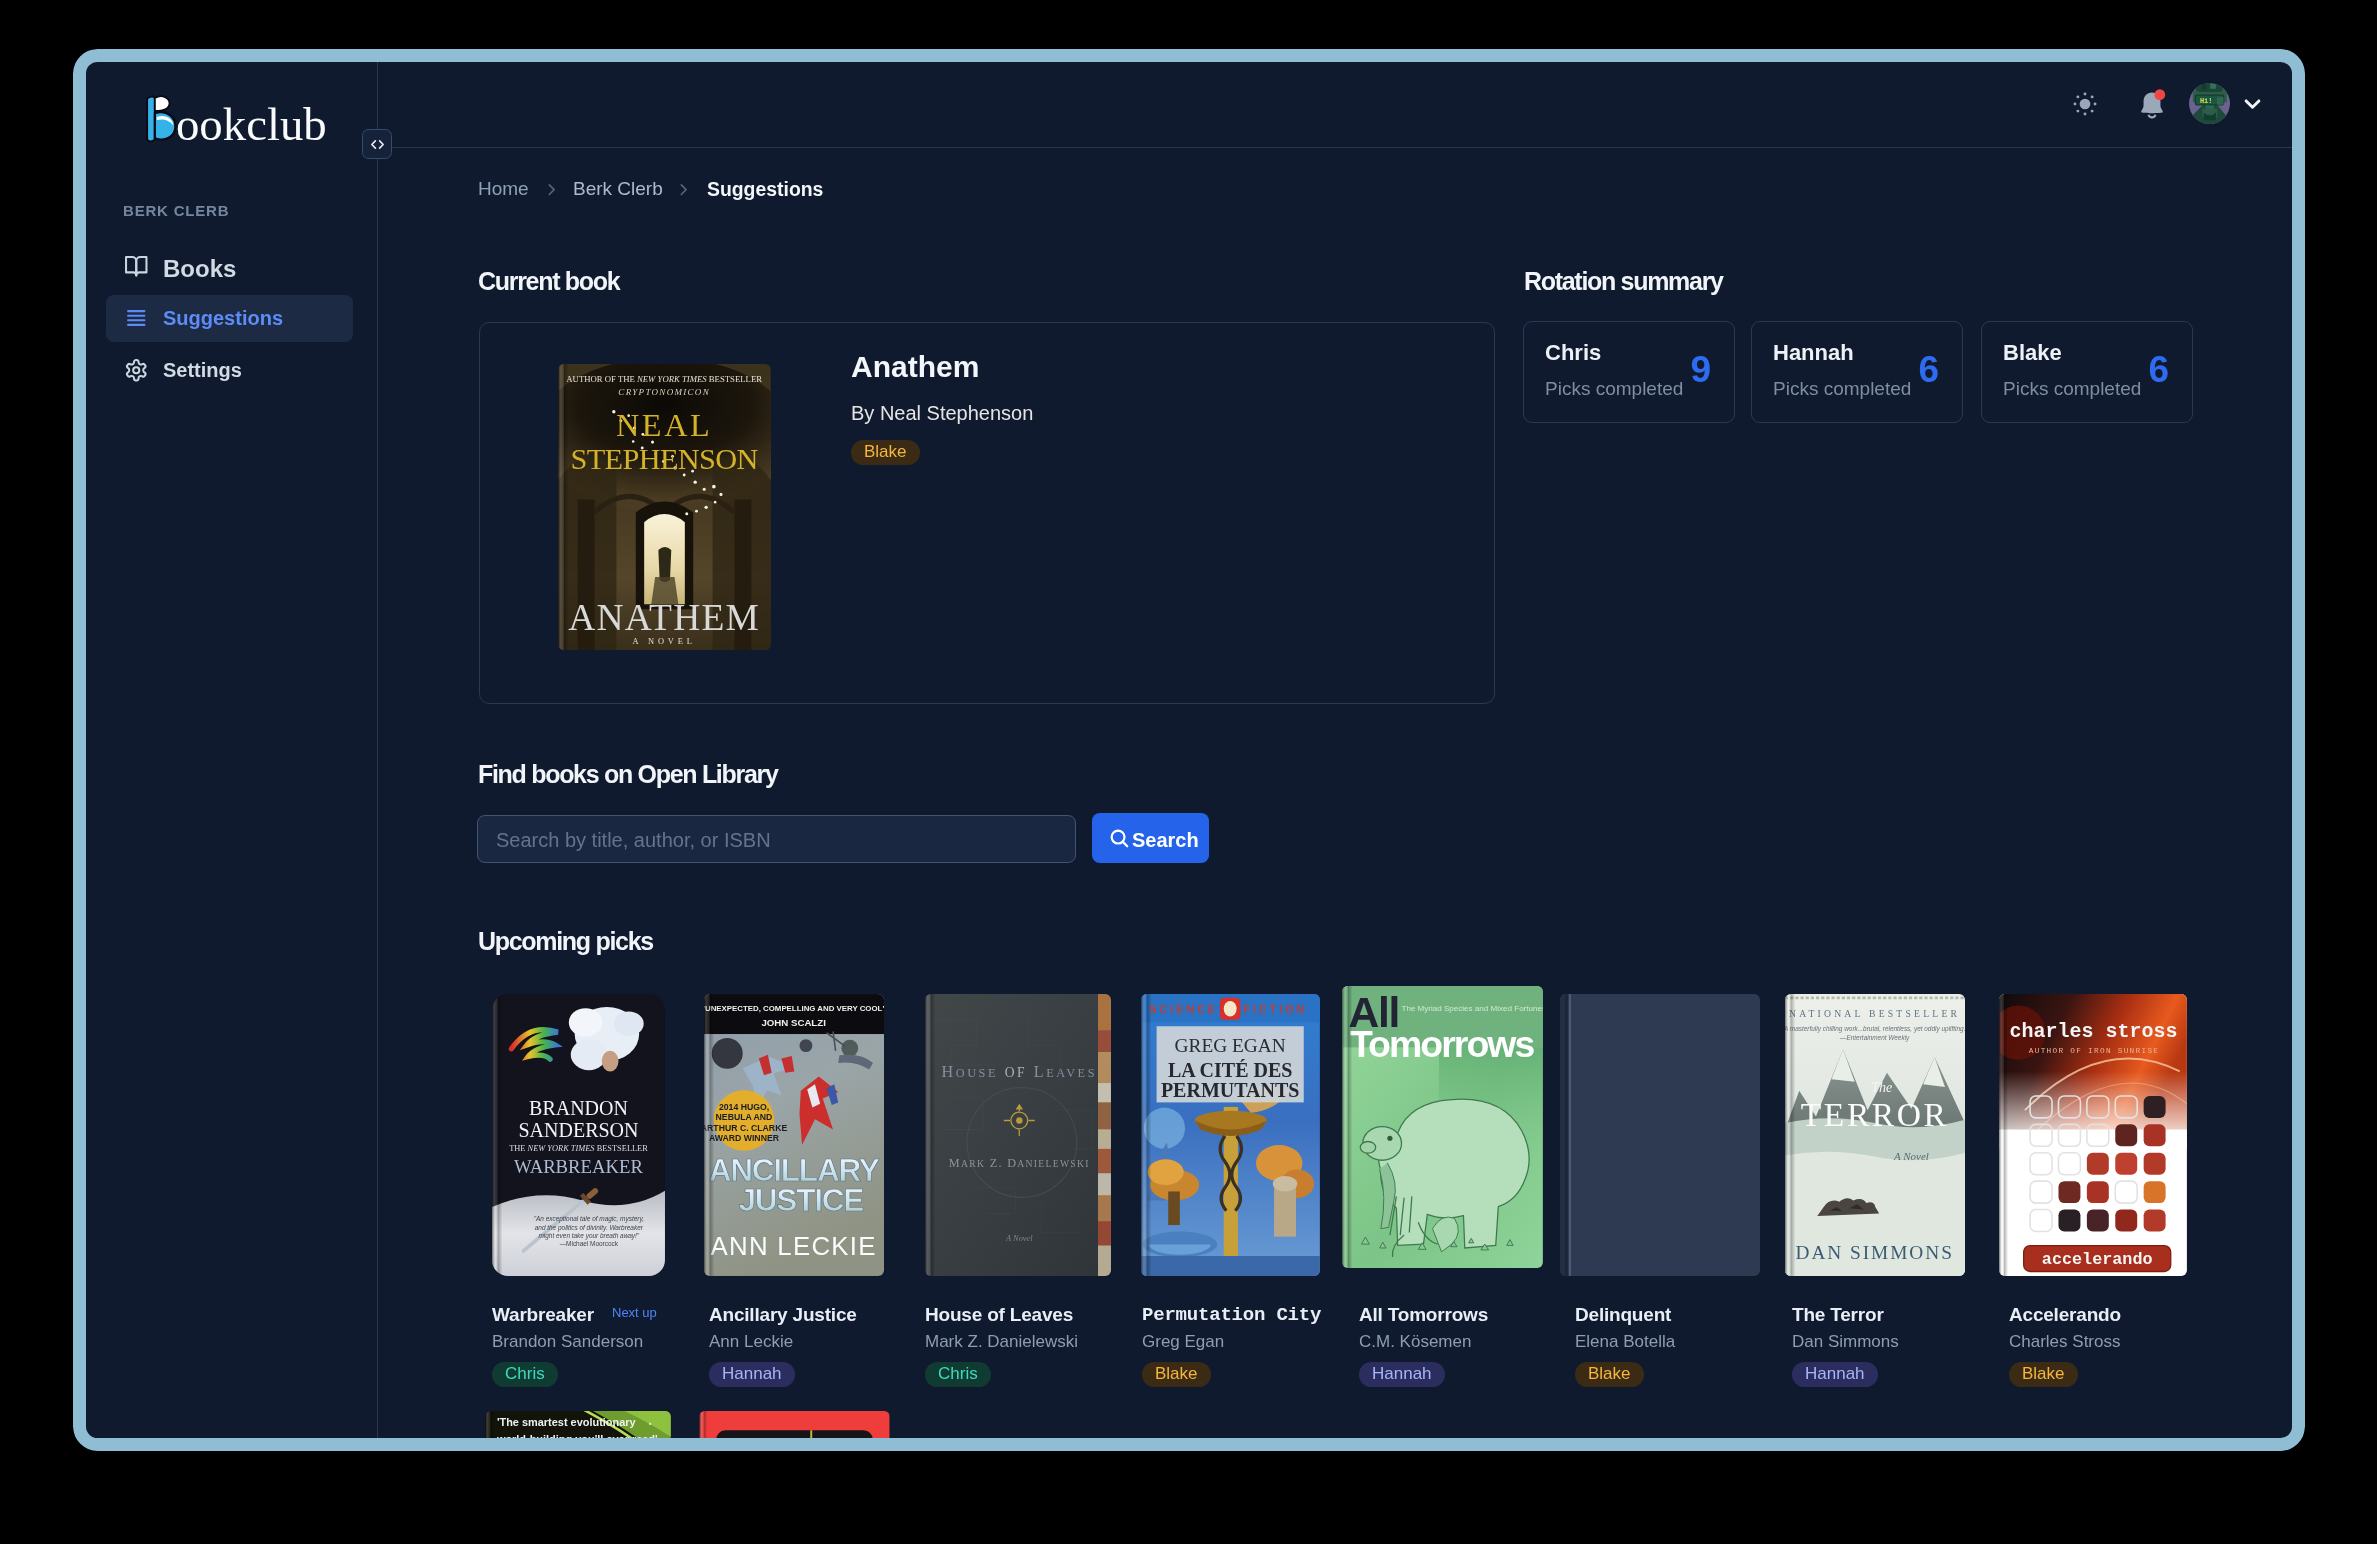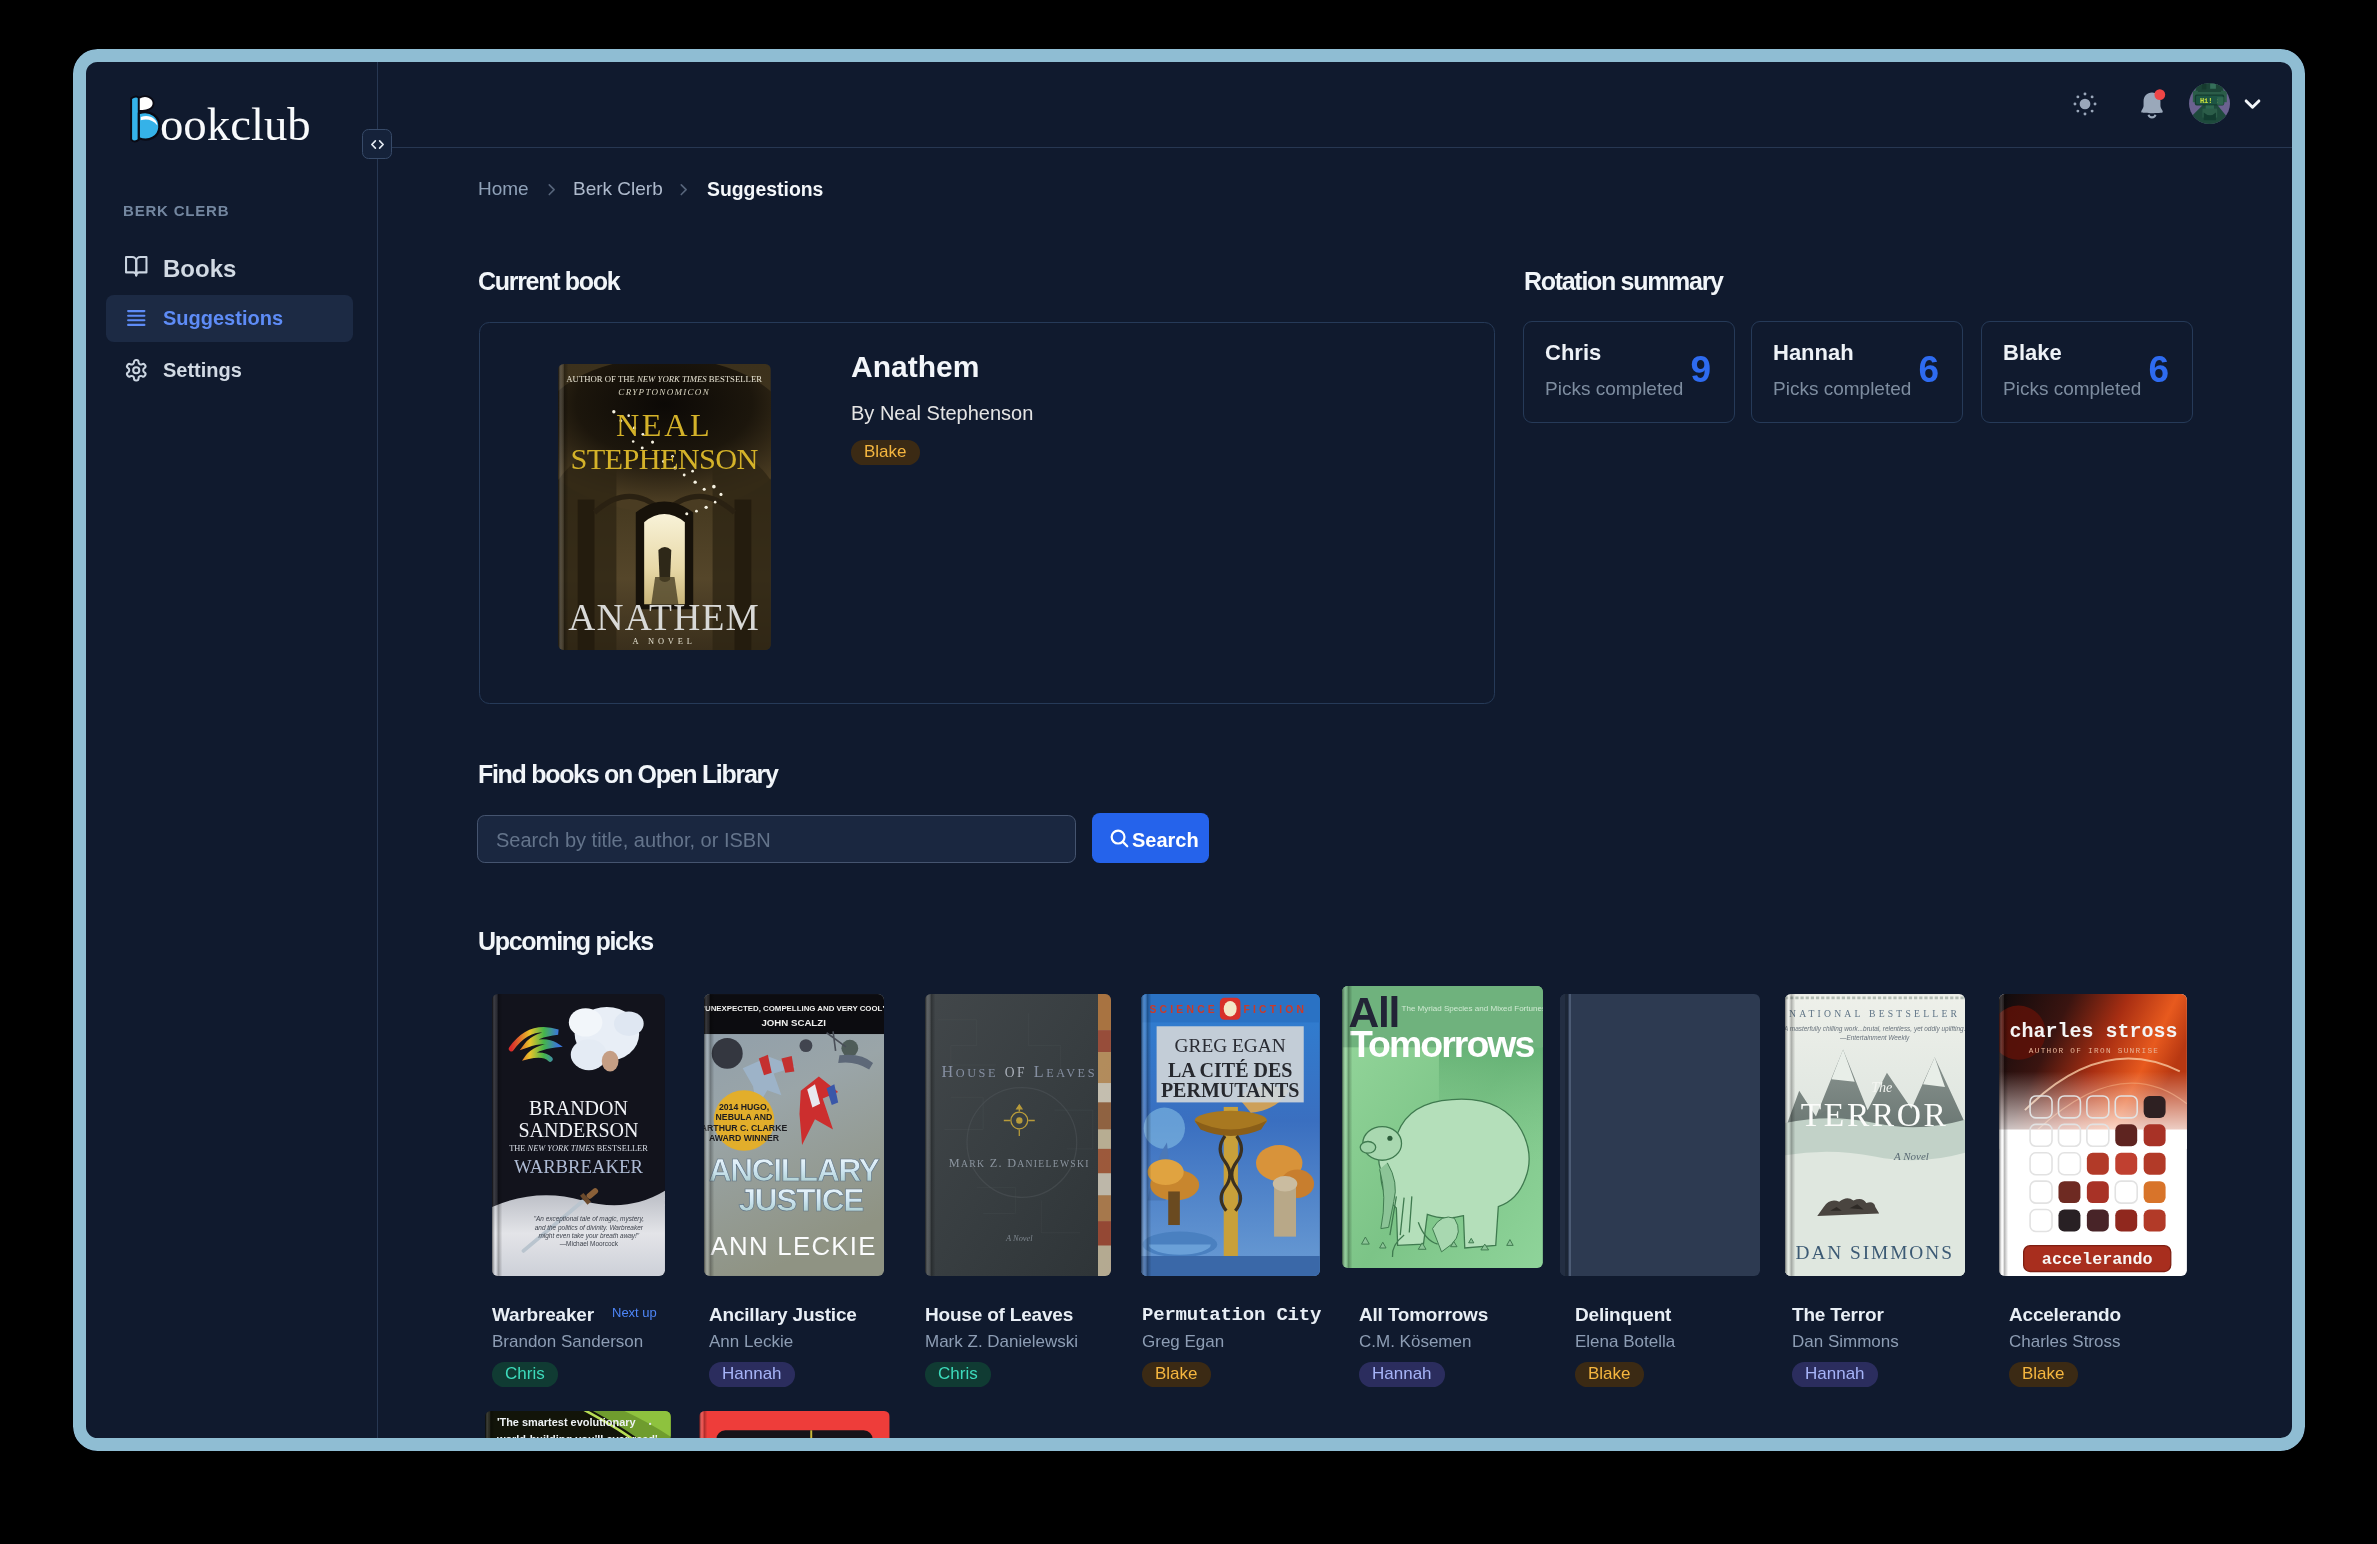--- a/index.html
+++ b/index.html
@@ -24,21 +24,21 @@
   .rot { width:212px; height:102px; border:1.3px solid #263a58; border-radius:9px; }
   .rname { position:absolute; left:21px; top:18px; font-size:22px; font-weight:600; color:#eef2f7; }
   .rsub { position:absolute; left:21px; top:56px; font-size:19px; color:#7e8fa0; color:#7e8da0; }
   .rnum { position:absolute; right:23px; top:27px; font-size:37px; font-weight:bold; color:#2e6bf0; }
 </style>
 </head>
 <body>
 <div id="frame">
 
   <div class="abs line" style="left:304px; top:0; width:1.3px; height:1402px;"></div>
-  <div class="abs" id="logo" style="left:54px; top:45px; width:207px; height:50px;">
+  <div class="abs" id="logo" style="left:70px; top:45px; width:207px; height:50px;">
     <svg width="207" height="50" viewBox="0 0 320 78">
       <g>
         <path d="M5 7 C10 3 15 3 17 6 L17 71 C13 75 8 75 5 71 Z" fill="#35b2e8" stroke="#0a0a14" stroke-width="3"></path>
         <path d="M17 6 C28 0 39 5 40 14 C40 23 30 28 17 26 Z" fill="#ffffff" stroke="#0a0a14" stroke-width="3"></path>
         <path d="M17 30 C36 24 50 36 49 52 C48 67 33 75 17 69 Z" fill="#35b2e8" stroke="#0a0a14" stroke-width="3.5"></path>
         <path d="M20 36 C33 31 45 38 46 49 C39 40 29 38 20 41 Z" fill="#ffffff"></path>
       </g>
       <text x="50" y="71" font-family="Liberation Serif, serif" font-size="73" fill="#f8fafc">ookclub</text>
     </svg>
   </div>
@@ -217,21 +217,21 @@
   <div class="abs" id="searchbtn" style="left:1019px; top:764px; width:117px; height:50px; background:#2563eb; border-radius:7.8px;">
     <svg class="abs" style="left:15.5px; top:14px;" width="22" height="22" viewBox="0 0 24 24" fill="none" stroke="#fff" stroke-width="2.4" stroke-linecap="round">
         <circle cx="11" cy="11" r="7"></circle>
         <path d="M16.5 16.5L21 21"></path>
       </svg>
     <div class="abs" style="left:40px; top:15.5px; font-size:20px; font-weight:600; color:#fff;">Search</div>
   </div>
 
   <div class="abs h1" style="left:405px; top:878px;">Upcoming picks</div>
 
-  <div class="cov" style="left:419px; top:945px; width:173px; height:282px;">
+  <div class="cov" style="left:419px; top:945px; width:173px; height:282px;border-radius:16px;">
     <svg width="173" height="282" viewBox="0 0 268 437">
       <defs>
         <linearGradient id="wb-bot" x1="0" y1="0" x2="0" y2="1">
           <stop offset="0" stop-color="#b9bcc4"></stop>
             <stop offset="0.5" stop-color="#e3e4e8"></stop>
             <stop offset="1" stop-color="#cdd0d8"></stop>
         </linearGradient>
         <linearGradient id="wb-swirl" x1="0" y1="0" x2="1" y2="0">
           <stop offset="0" stop-color="#d92b2b"></stop>
             <stop offset="0.4" stop-color="#e8c32a"></stop>

